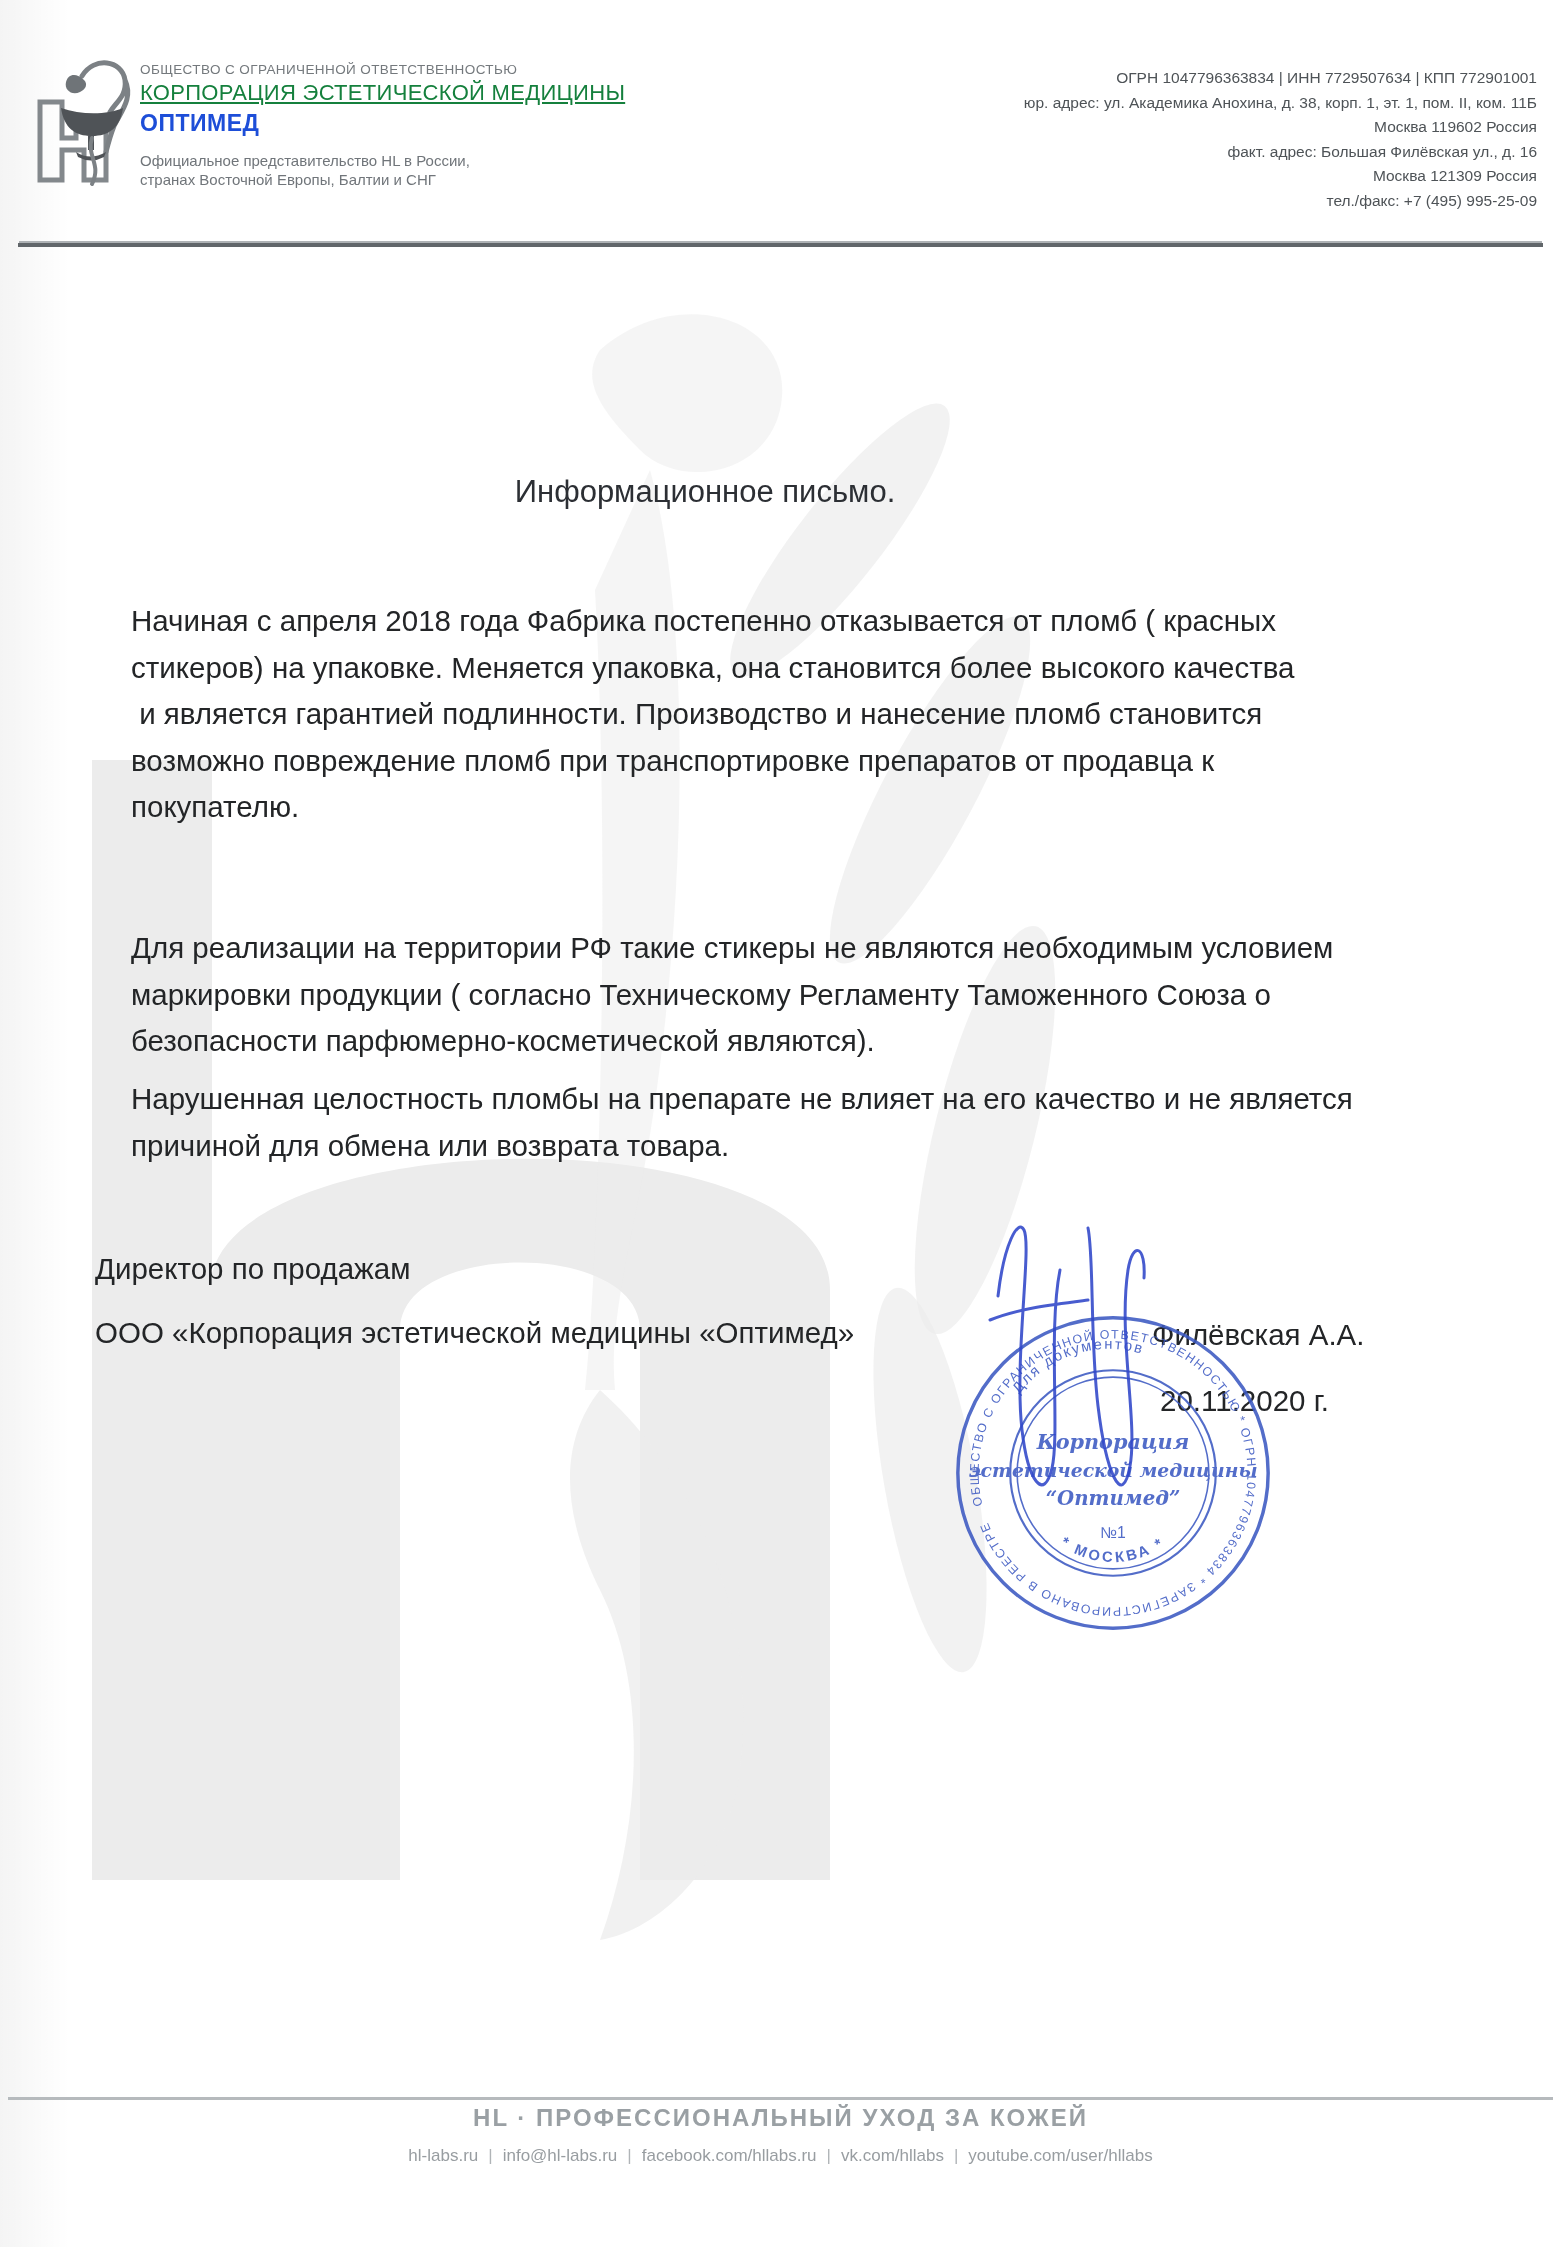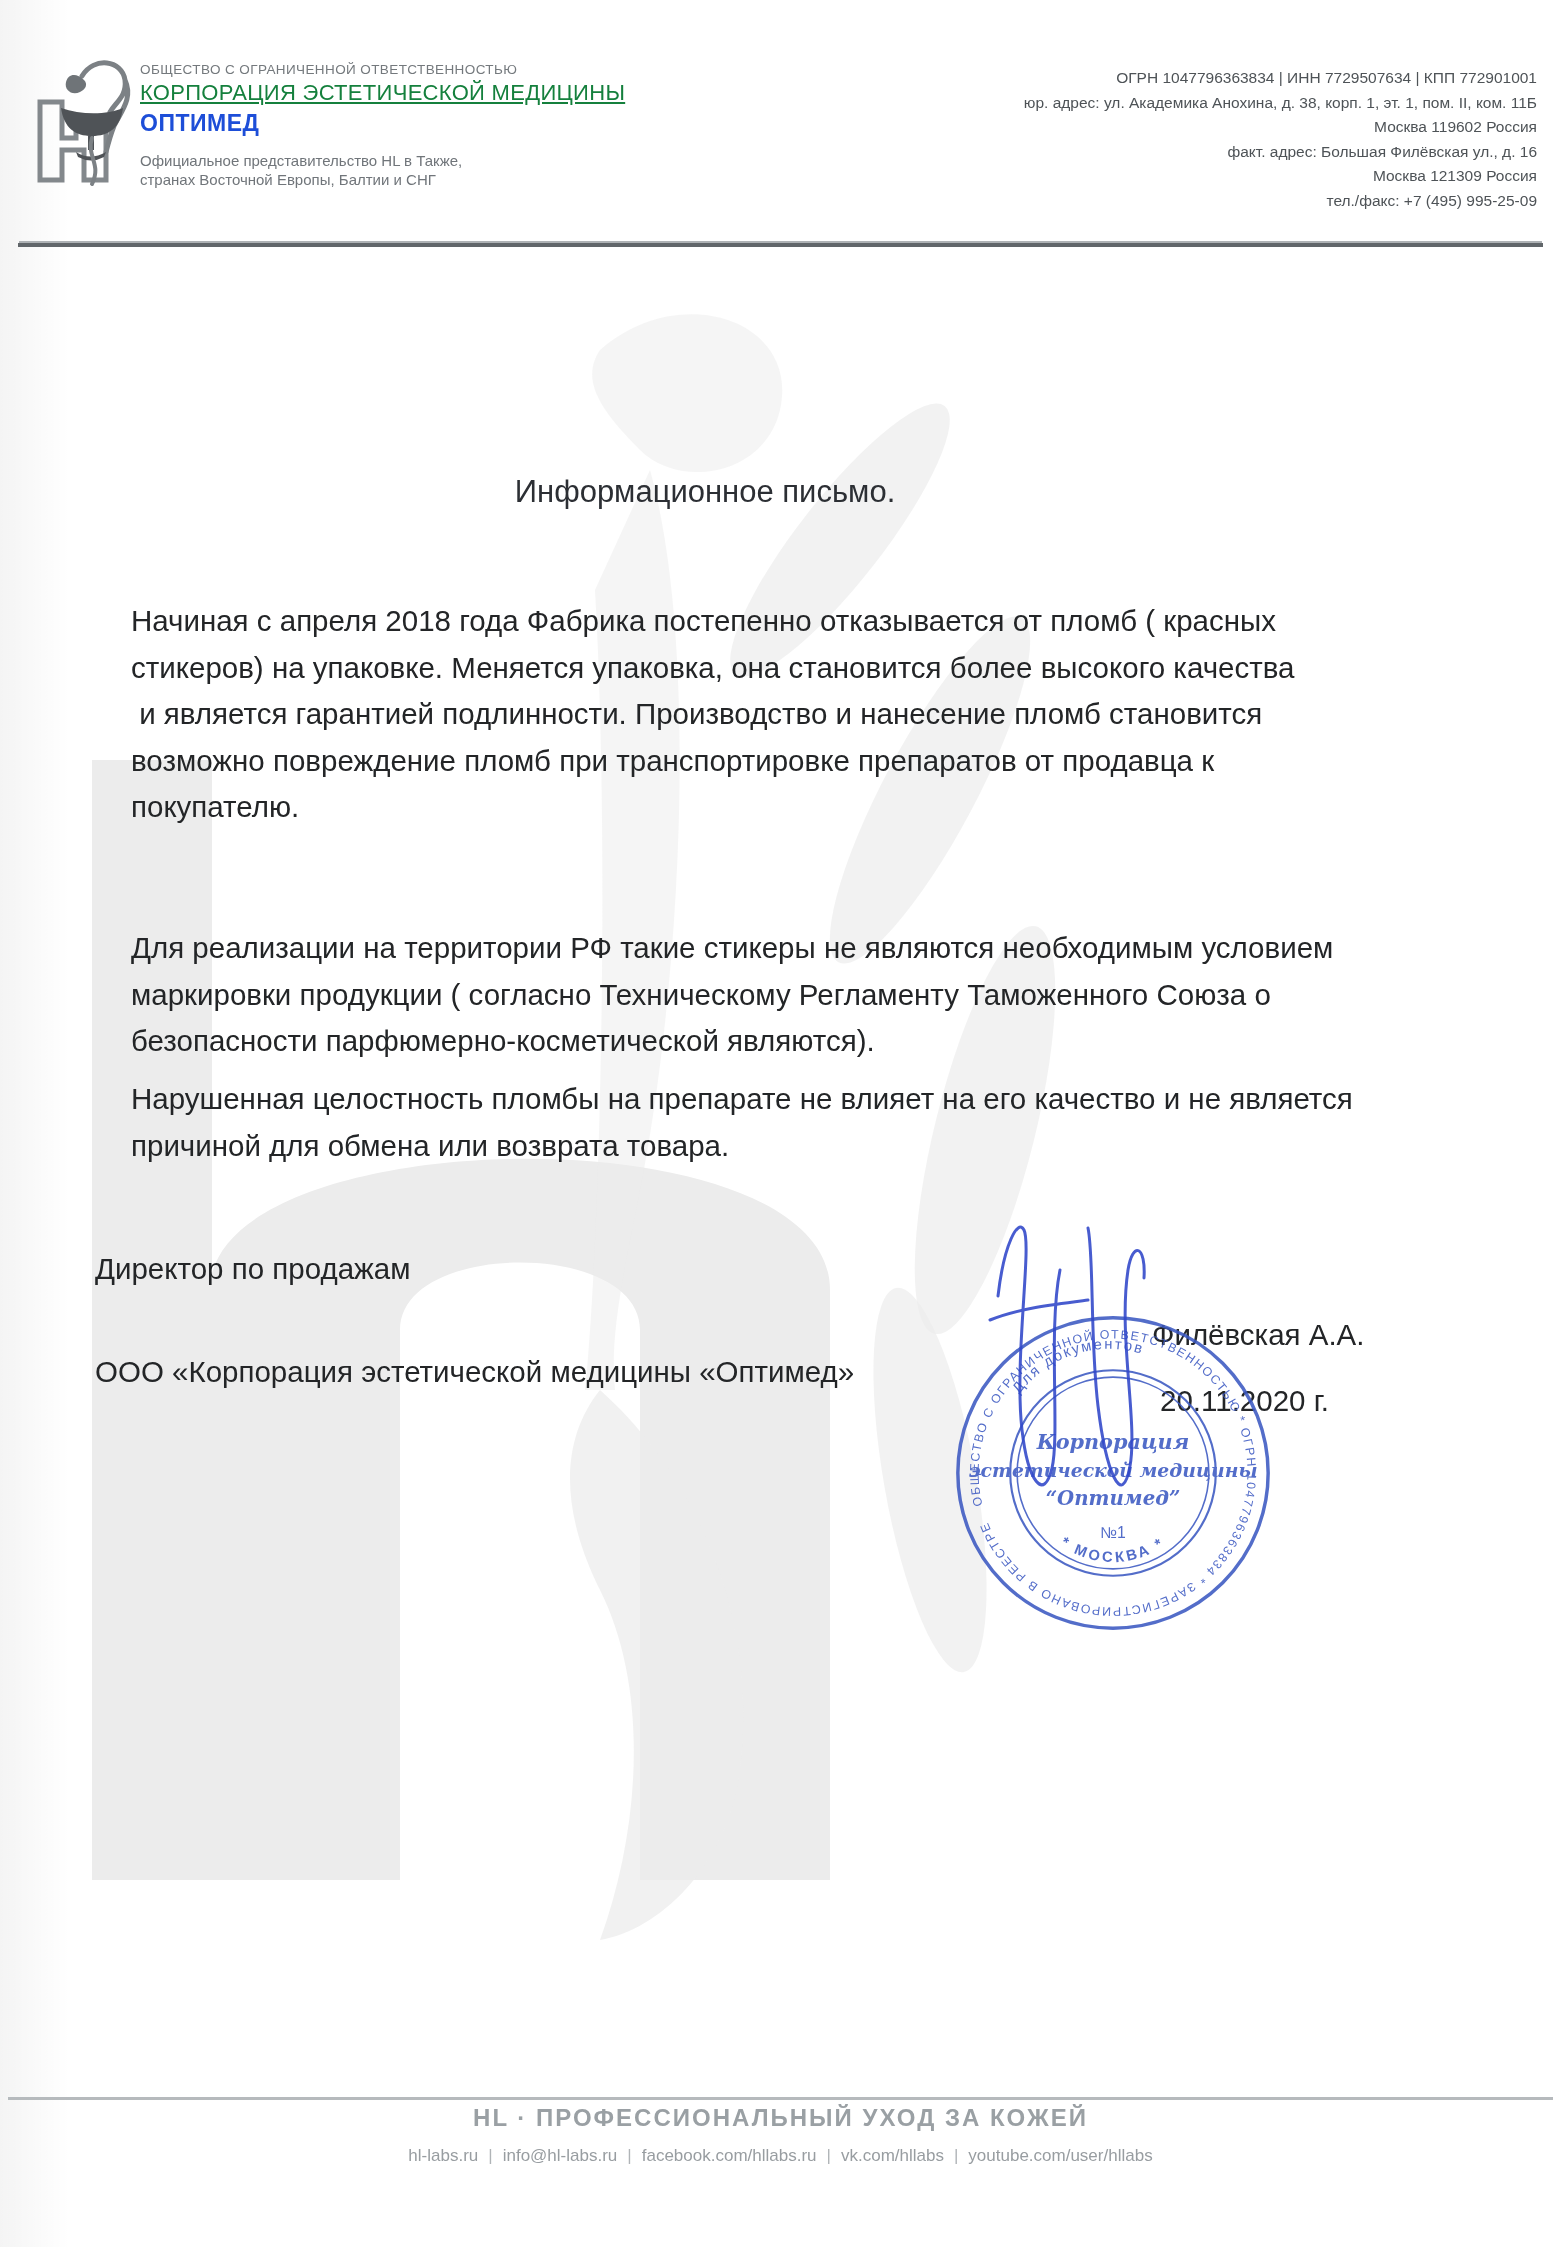--- a/index.html
+++ b/index.html
@@ -75,21 +75,21 @@
     <path d="M60,86 h6 v14 h-6 z M48,102 q14,9 30,0 l-2,5 q-13,7 -26,0 z" fill="#4f5357"></path>
 
     <path d="M64,88 C58,106 74,114 64,134" fill="none" stroke="#7c8185" stroke-width="4" stroke-linecap="round"></path>
   </svg>
 
   <div class="hdr-left">
     <div class="org-type">ОБЩЕСТВО С ОГРАНИЧЕННОЙ ОТВЕТСТВЕННОСТЬЮ</div>
     <div class="company-name">КОРПОРАЦИЯ ЭСТЕТИЧЕСКОЙ МЕДИЦИНЫ</div>
     <div class="brand">ОПТИМЕД</div>
     <div class="rep">
-      <div>Официальное представительство HL в Также,</div>
+      <div>Официальное представительство HL в России,</div>
       <div>странах Восточной Европы, Балтии и СНГ</div>
     </div>
   </div>
 
   <div class="hdr-right">
     <div>ОГРН 1047796363834  |  ИНН 7729507634  |  КПП 772901001</div>
     <div>юр. адрес: ул. Академика Анохина, д. 38, корп. 1, эт. 1, пом. II, ком. 11Б</div>
     <div>Москва 119602   Россия</div>
     <div>факт. адрес: Большая Филёвская ул., д. 16</div>
     <div>Москва 121309   Россия</div>
@@ -113,21 +113,21 @@
     <div class="line">маркировки продукции ( согласно Техническому Регламенту Таможенного Союза о</div>
     <div class="line">безопасности парфюмерно-косметической являются).</div>
   </div>
 
   <div class="para" style="top:1076px;">
     <div class="line">Нарушенная целостность пломбы на препарате не влияет на его качество и не является</div>
     <div class="line">причиной для обмена или возврата товара.</div>
   </div>
 
   <div class="sig-line" style="top:1252px;">Директор по продажам</div>
-  <div class="sig-line" style="top:1316px;margin-top:39px;">ООО «Корпорация эстетической медицины «Оптимед»</div>
+  <div class="sig-line" style="top:1316px;">ООО «Корпорация эстетической медицины «Оптимед»</div>
   <div class="sig-name">Филёвская А.А.</div>
   <div class="sig-date">20.11.2020 г.</div>
 
   <svg class="abs" style="left:945px;top:1305px;opacity:.88;" width="336" height="336" viewBox="0 0 340 340">
     <defs>
       <path id="ringOuter" d="M 34,170 A 136,136 0 1 1 306,170 A 136,136 0 1 1 34,170"></path>
       <path id="arcTop" d="M 62,126 A 112,112 0 0 1 278,126"></path>
       <path id="arcBottom" d="M 92,215 A 90,90 0 0 0 248,215"></path>
     </defs>
     <g stroke="#3c59c2" fill="none">

